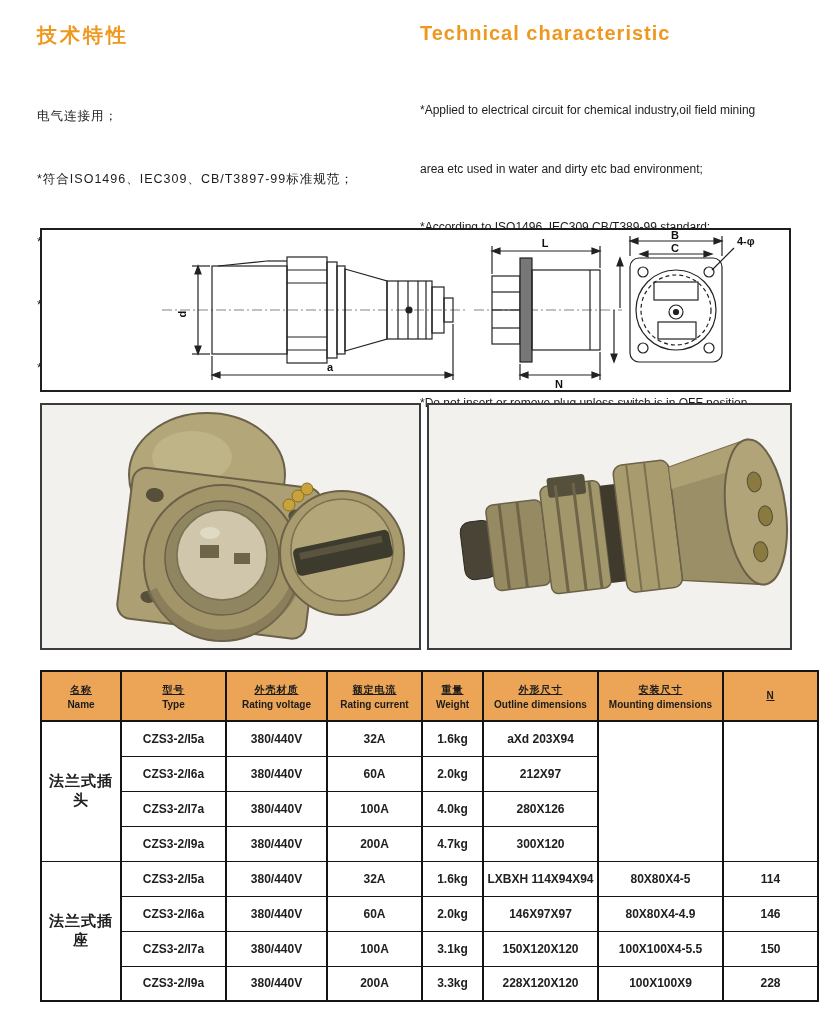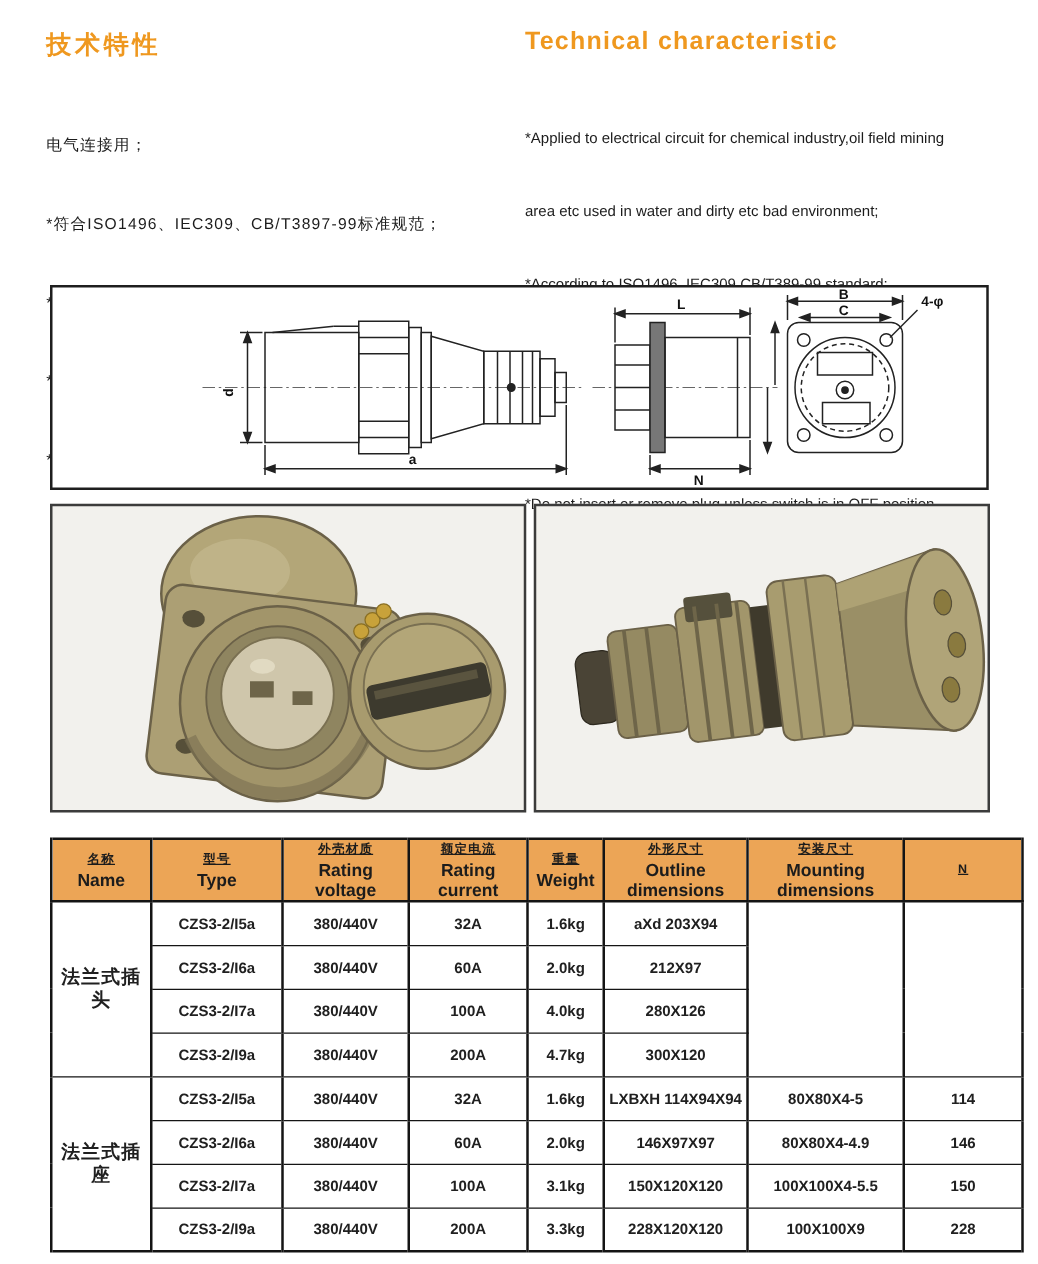--- a/index.html
+++ b/index.html
@@ -37,21 +37,21 @@
     border-top:1px solid #141414;border-bottom:1px solid #141414;
     border-left:2px solid #141414;border-right:2px solid #141414;
     text-align:center;vertical-align:middle;padding:0 2px;box-sizing:border-box;
     overflow:hidden;
   }
   #spec-table{border:2px solid #141414;}
   #spec-table thead th{
     background:#eca556;height:50px;border-bottom:2px solid #141414;
   }
   #spec-table thead .zh{font-size:10px;font-weight:bold;letter-spacing:1px;text-decoration:underline;}
-  #spec-table thead .en{font-size:14px;font-weight:bold;margin-top:2px;letter-spacing:0;}
+  #spec-table thead .en{font-size:10px;font-weight:bold;margin-top:2px;letter-spacing:0;}
   #spec-table tbody td{height:35px;font-weight:600;color:#202020;background:#ffffff;margin-top:17px;}
   #spec-table td.group-cell{font-weight:600;font-size:15px;letter-spacing:1px;}
 </style>
 </head>
 <body>
 
 <div id="heading-zh" class="heading">技术特性</div>
 <div id="heading-en" class="heading">Technical characteristic</div>
 
 <div id="bullets-zh" class="bullets">

